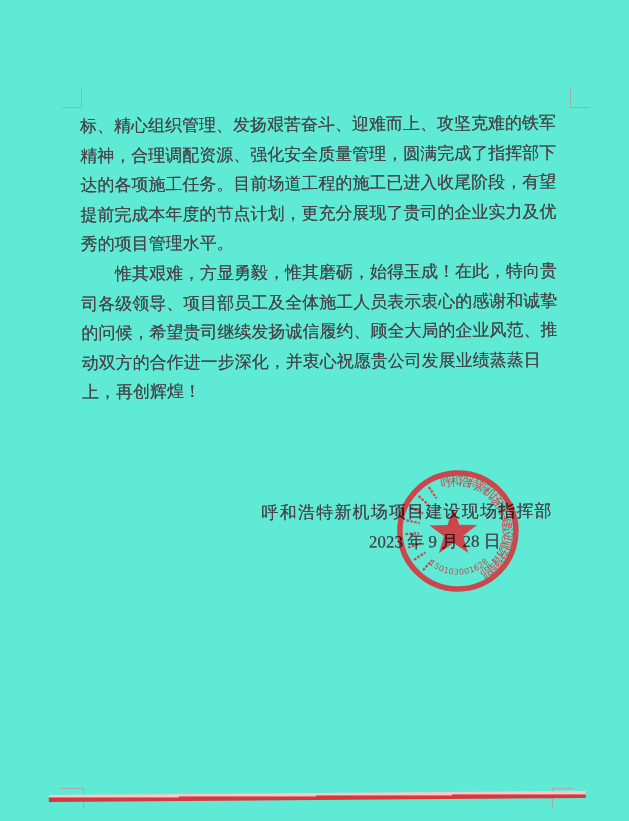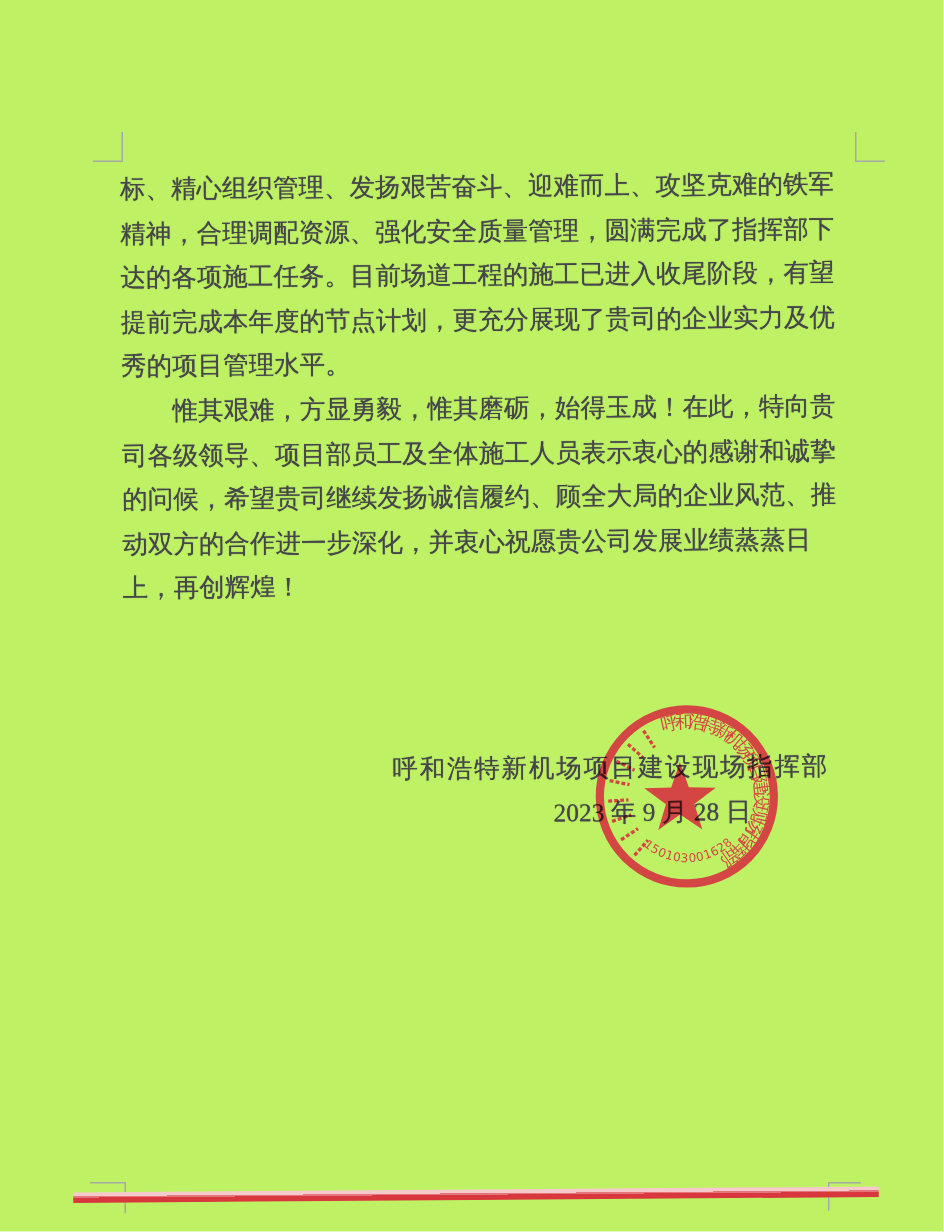--- a/index.html
+++ b/index.html
@@ -1,17 +1,17 @@
 <!DOCTYPE html>
 <html><head>
 <meta charset="utf-8">
 <style>
   html,body{margin:0;padding:0;background:#ffffff;}
   .screenshot{
-    position:relative;width:629px;height:821px;background:#bef264;overflow:hidden;
+    position:relative;width:629px;height:821px;background:#5eead4;overflow:hidden;
     font-family:"Liberation Serif","DejaVu Serif",serif;
     --ink:#46464a;--seal:#d53940;--rule:#d8373e;--mark:#a8a8a8;
   }
   
   .crop{position:absolute;border:0 solid var(--mark);}
   .crop.tl{left:62px;top:88px;width:19px;height:19px;border-right-width:1px;border-bottom-width:1px;}
   .crop.tr{left:570px;top:88px;width:19px;height:19px;border-left-width:1px;border-bottom-width:1px;}
   .crop.bl{left:60px;top:788px;width:23px;height:20px;border-right-width:1px;border-top-width:1px;}
   .crop.br{left:552px;top:788px;width:21px;height:18px;border-left-width:1px;border-top-width:1px;}
   

